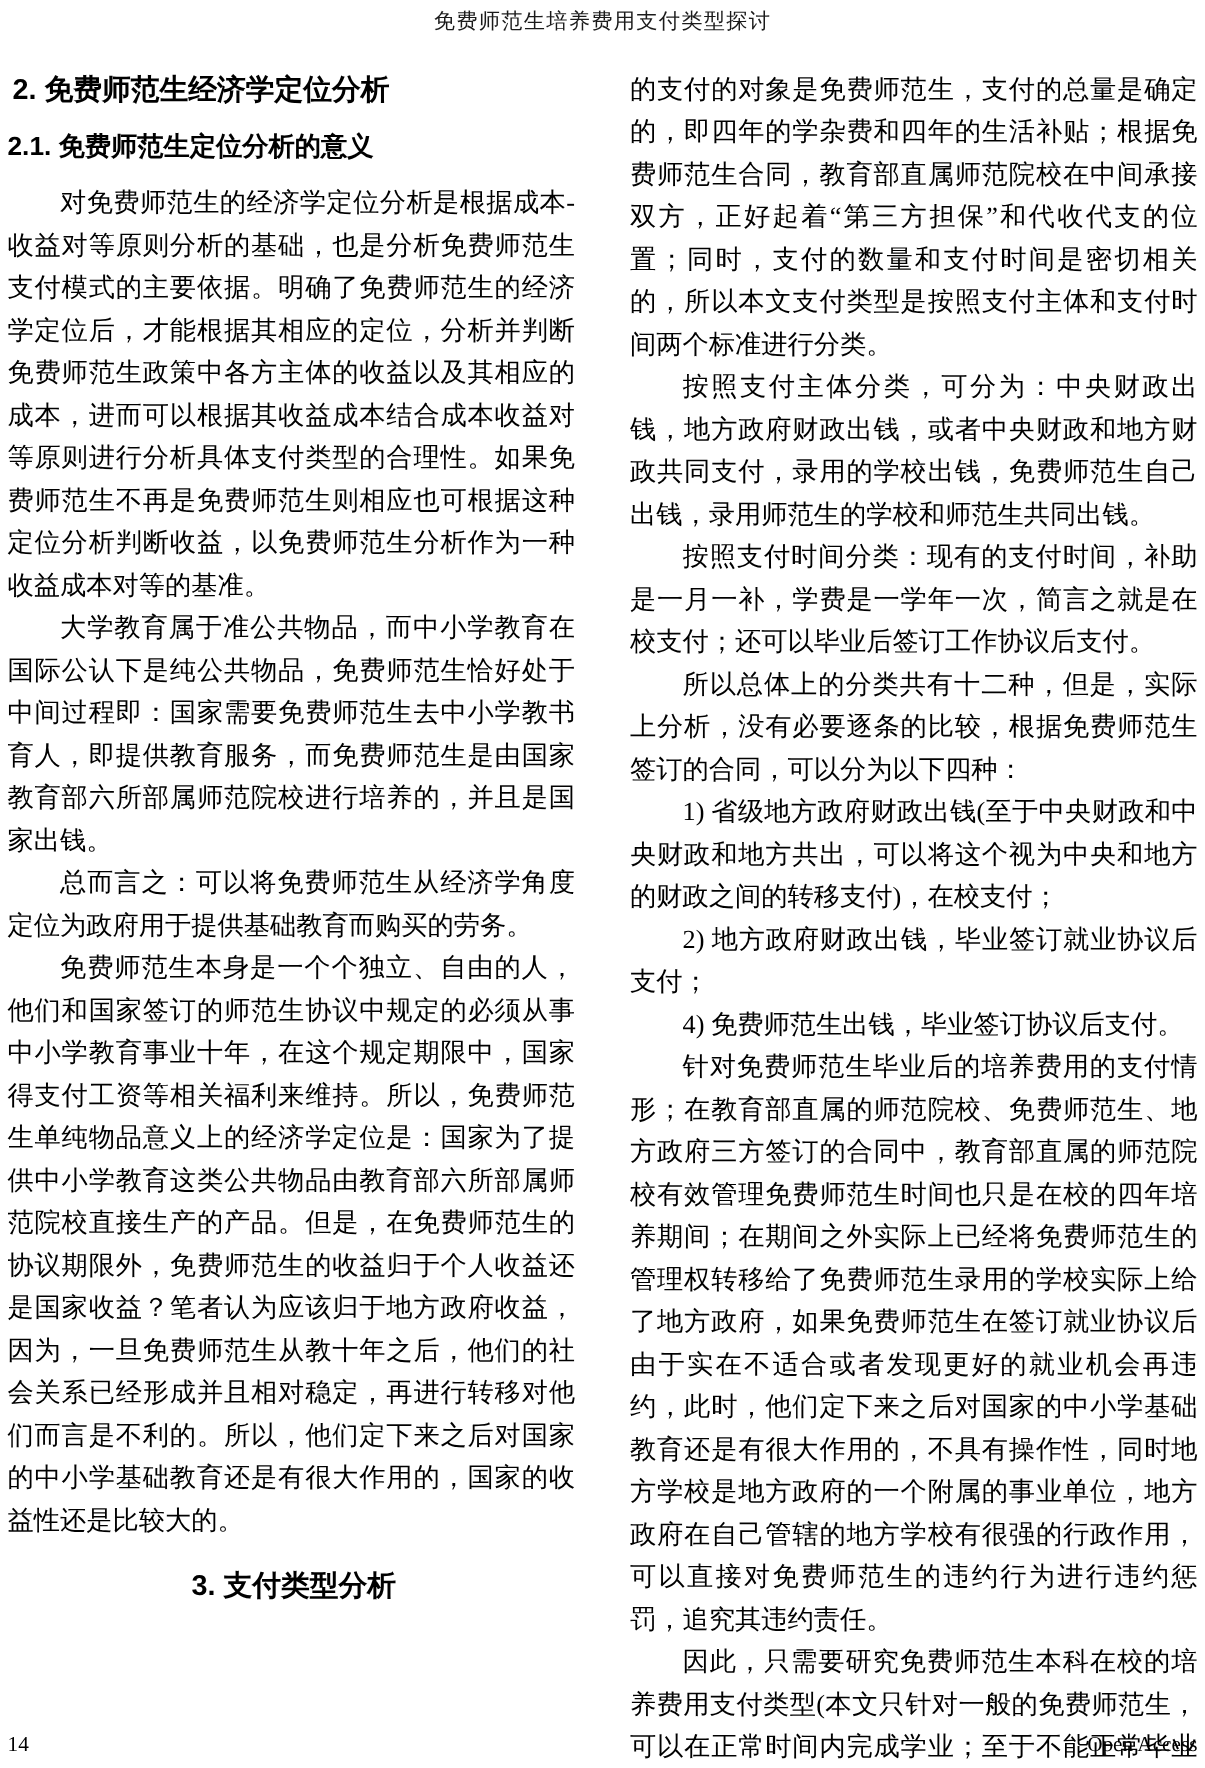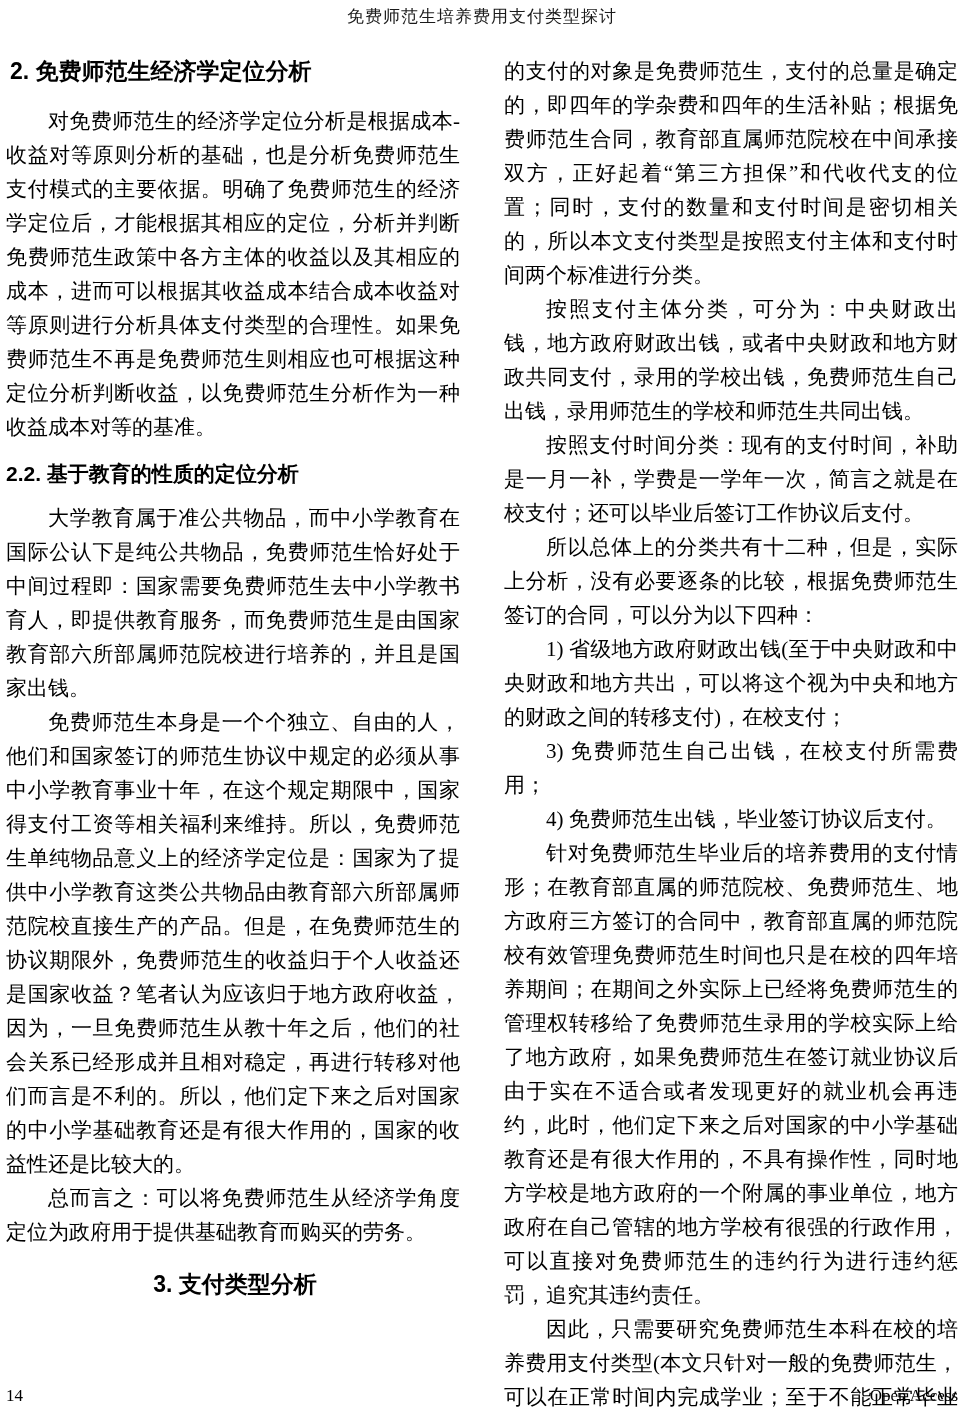--- a/index.html
+++ b/index.html
@@ -79,49 +79,49 @@
 
 <div class="page">
 
   <div class="running-head">免费师范生培养费用支付类型探讨</div>
 
   <div class="columns">
 
     <div class="col">
       <h2 class="sec">2. 免费师范生经济学定位分析</h2>
 
+      <h3 class="subsec">2.1. 免费师范生定位分析的意义</h3>
 
       <p class="body">对免费师范生的经济学定位分析是根据成本-收益对等原则分析的基础，也是分析免费师范生支付模式的主要依据。明确了免费师范生的经济学定位后，才能根据其相应的定位，分析并判断免费师范生政策中各方主体的收益以及其相应的成本，进而可以根据其收益成本结合成本收益对等原则进行分析具体支付类型的合理性。如果免费师范生不再是免费师范生则相应也可根据这种定位分析判断收益，以免费师范生分析作为一种收益成本对等的基准。</p>
 
-      <h3 class="subsec">2.2. 基于教育的性质的定位分析</h3>
 
       <p class="body">大学教育属于准公共物品，而中小学教育在国际公认下是纯公共物品，免费师范生恰好处于中间过程即：国家需要免费师范生去中小学教书育人，即提供教育服务，而免费师范生是由国家教育部六所部属师范院校进行培养的，并且是国家出钱。</p>
 
 
+      <p class="body">总而言之：可以将免费师范生从经济学角度定位为政府用于提供基础教育而购买的劳务。</p>
+
       <p class="body">免费师范生本身是一个个独立、自由的人，他们和国家签订的师范生协议中规定的必须从事中小学教育事业十年，在这个规定期限中，国家得支付工资等相关福利来维持。所以，免费师范生单纯物品意义上的经济学定位是：国家为了提供中小学教育这类公共物品由教育部六所部属师范院校直接生产的产品。但是，在免费师范生的协议期限外，免费师范生的收益归于个人收益还是国家收益？笔者认为应该归于地方政府收益，因为，一旦免费师范生从教十年之后，他们的社会关系已经形成并且相对稳定，再进行转移对他们而言是不利的。所以，他们定下来之后对国家的中小学基础教育还是有很大作用的，国家的收益性还是比较大的。</p>
-
-      <p class="body">总而言之：可以将免费师范生从经济学角度定位为政府用于提供基础教育而购买的劳务。</p>
 
       <h2 class="sec" style="margin-top:20px;text-align:center;">3. 支付类型分析</h2>
 
     </div>
 
     <div class="col">
       <p class="body noindent">的支付的对象是免费师范生，支付的总量是确定的，即四年的学杂费和四年的生活补贴；根据免费师范生合同，教育部直属师范院校在中间承接双方，正好起着“第三方担保”和代收代支的位置；同时，支付的数量和支付时间是密切相关的，所以本文支付类型是按照支付主体和支付时间两个标准进行分类。</p>
 
       <p class="body">按照支付主体分类，可分为：中央财政出钱，地方政府财政出钱，或者中央财政和地方财政共同支付，录用的学校出钱，免费师范生自己出钱，录用师范生的学校和师范生共同出钱。</p>
 
       <p class="body">按照支付时间分类：现有的支付时间，补助是一月一补，学费是一学年一次，简言之就是在校支付；还可以毕业后签订工作协议后支付。</p>
 
       <p class="body">所以总体上的分类共有十二种，但是，实际上分析，没有必要逐条的比较，根据免费师范生签订的合同，可以分为以下四种：</p>
 
       <p class="body">1)  省级地方政府财政出钱(至于中央财政和中央财政和地方共出，可以将这个视为中央和地方的财政之间的转移支付)，在校支付；</p>
 
+      <p class="body">2)  地方政府财政出钱，毕业签订就业协议后支付；</p>
 
-      <p class="body">3)  免费师范生自己出钱，在校支付所需费用；</p>
 
       <p class="body">4)  免费师范生出钱，毕业签订协议后支付。</p>
 
       <p class="body">针对免费师范生毕业后的培养费用的支付情形；在教育部直属的师范院校、免费师范生、地方政府三方签订的合同中，教育部直属的师范院校有效管理免费师范生时间也只是在校的四年培养期间；在期间之外实际上已经将免费师范生的管理权转移给了免费师范生录用的学校实际上给了地方政府，如果免费师范生在签订就业协议后由于实在不适合或者发现更好的就业机会再违约，此时，他们定下来之后对国家的中小学基础教育还是有很大作用的，不具有操作性，同时地方学校是地方政府的一个附属的事业单位，地方政府在自己管辖的地方学校有很强的行政作用，可以直接对免费师范生的违约行为进行违约惩罚，追究其违约责任。</p>
 
       <p class="body"><span>因此，只需要研究免费师范生本科在校的培养费用支付类型(本文只针对一般的免费师范生，可以在正常时间内完成学业；至于不能正常毕业的，在协议中已有规定</span></p>
     </div>
 
   </div>
 

